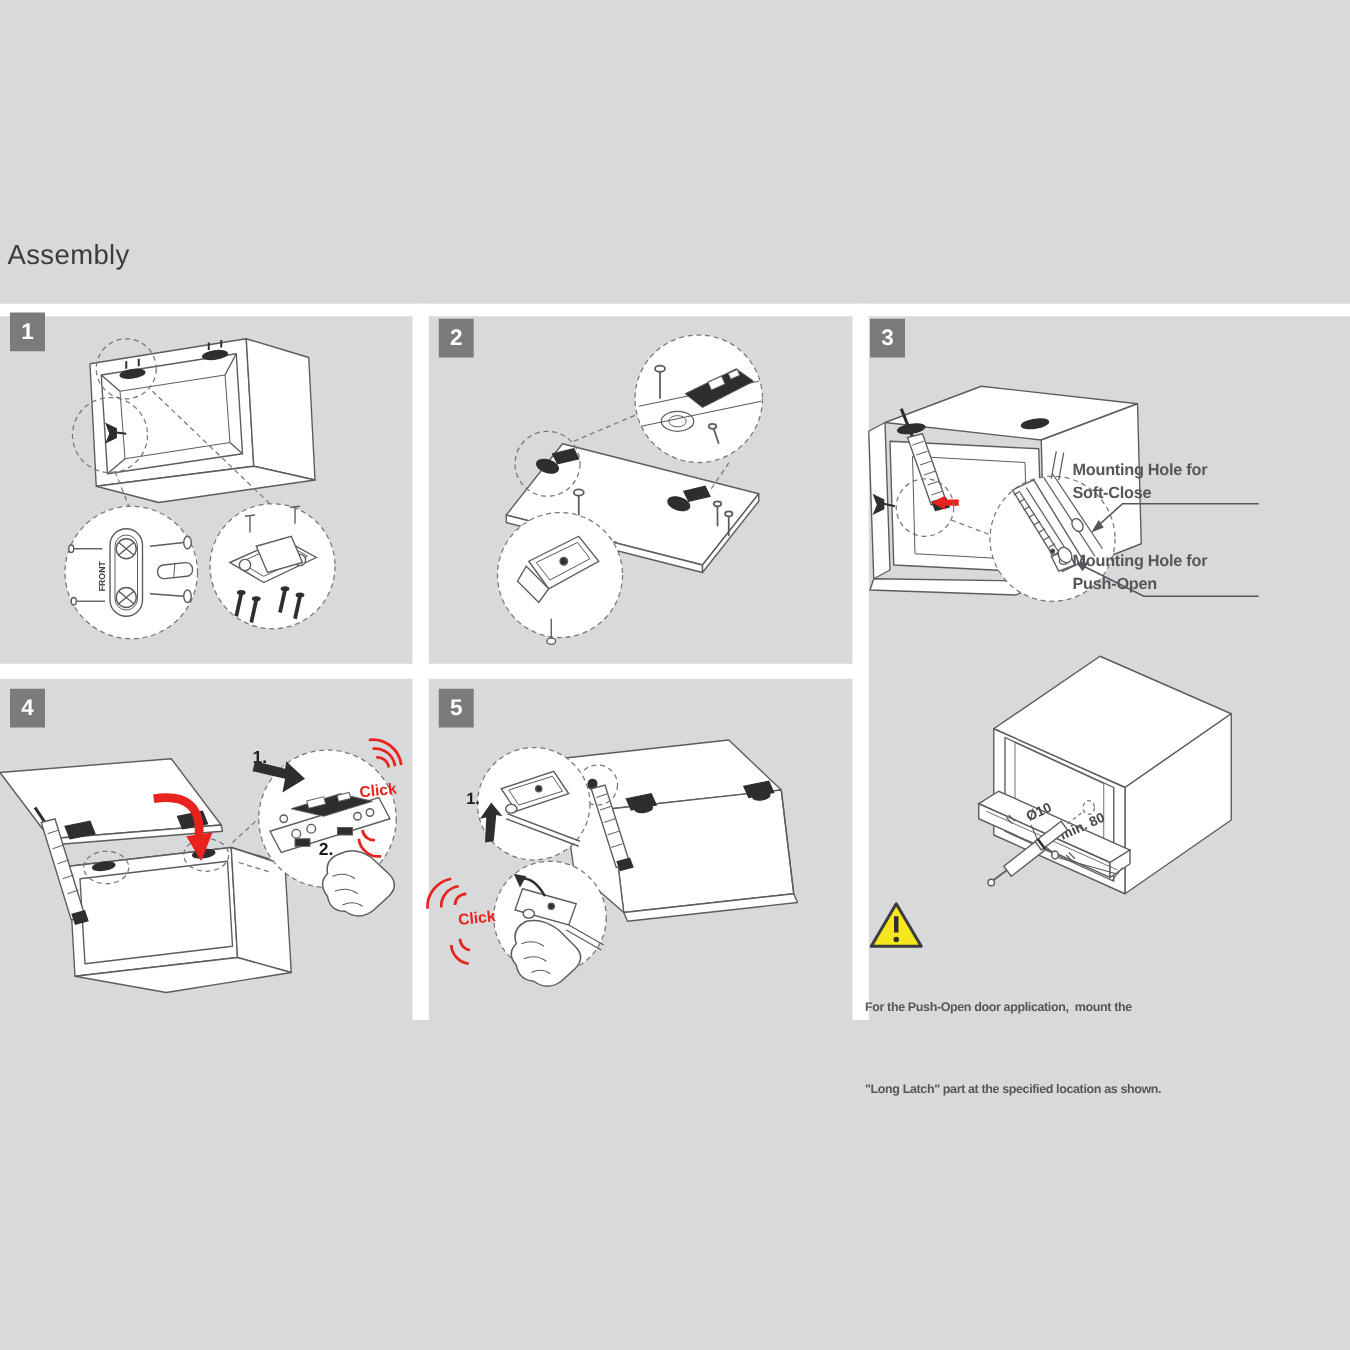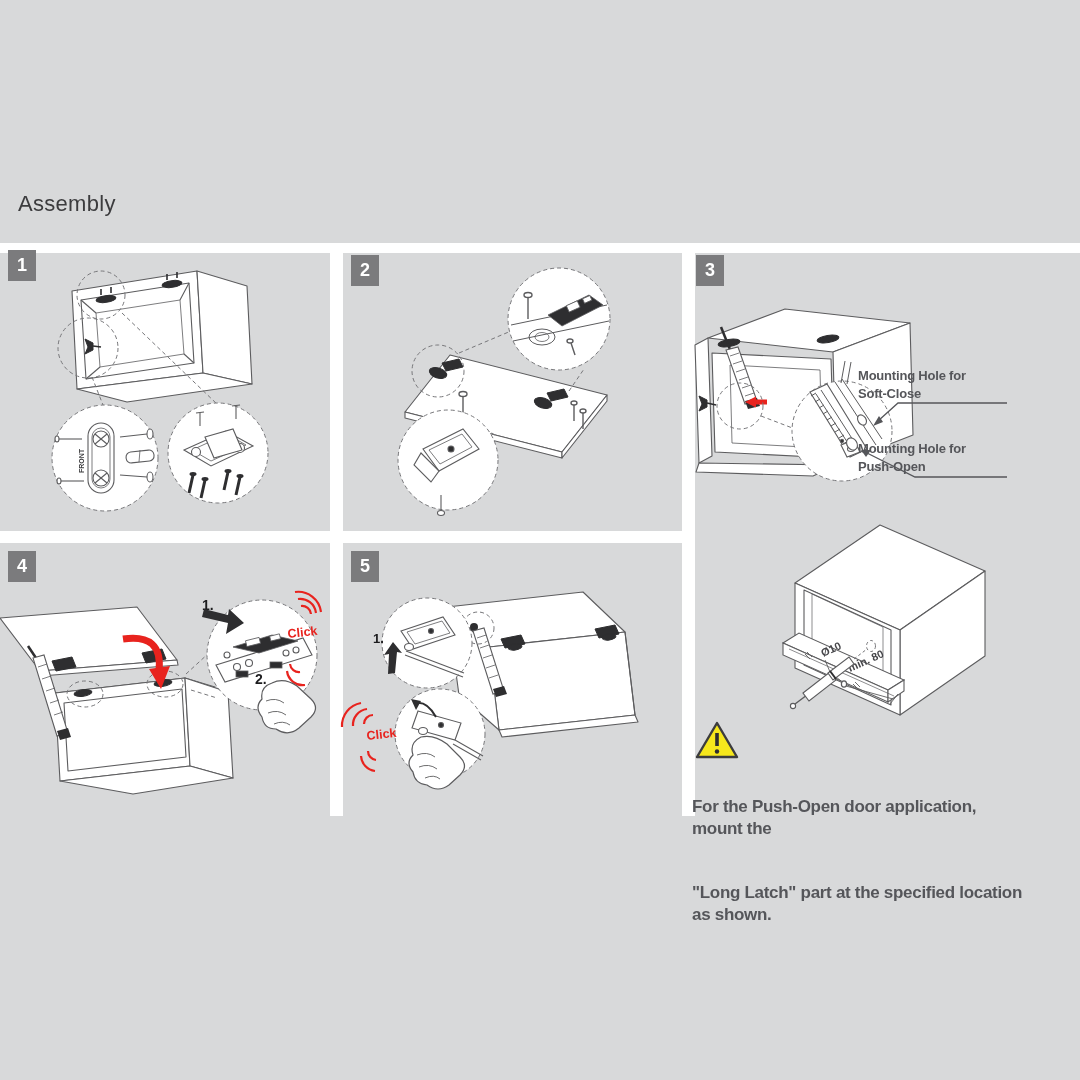--- a/index.html
+++ b/index.html
@@ -1,25 +1,25 @@
 <!DOCTYPE html>
 <html><head>
 <meta charset="utf-8">
 <style>
   html,body{margin:0;padding:0;background:#d8d9da;}
   .canvas{position:relative;width:1080px;height:1080px;background:#d8d9da;overflow:hidden;
           font-family:"Liberation Sans",sans-serif;}
   .gutter{position:absolute;background:#ffffff;}
-  .page-title{position:absolute;left:18px;top:191px;font-size:22px;color:#3c3c3e;letter-spacing:.3px;}
+  .page-title{position:absolute;left:6px;top:191px;font-size:22px;color:#3c3c3e;letter-spacing:.3px;}
   .badge{position:absolute;width:28px;height:31px;background:#7b7b7d;color:#fff;
          font-size:18px;font-weight:bold;display:flex;align-items:center;justify-content:center;}
   .mount-label{position:absolute;width:160px;text-align:left;color:#55565a;
                font-size:13px;font-weight:600;line-height:17.5px;letter-spacing:-.2px;}
   .warning-text{position:absolute;left:692px;top:753px;width:340px;color:#55565a;
-                font-size:17px;font-weight:600;line-height:21.5px;letter-spacing:-.3px;white-space:pre-wrap;}
+                font-size:10px;font-weight:600;line-height:21.5px;letter-spacing:-.3px;white-space:pre-wrap;}
   svg{position:absolute;overflow:visible;}
   svg text{font-family:"Liberation Sans",sans-serif;}
 </style>
 </head>
 <body>
 
 <div class="canvas">
 
   <div class="page-title">Assembly</div>
 

